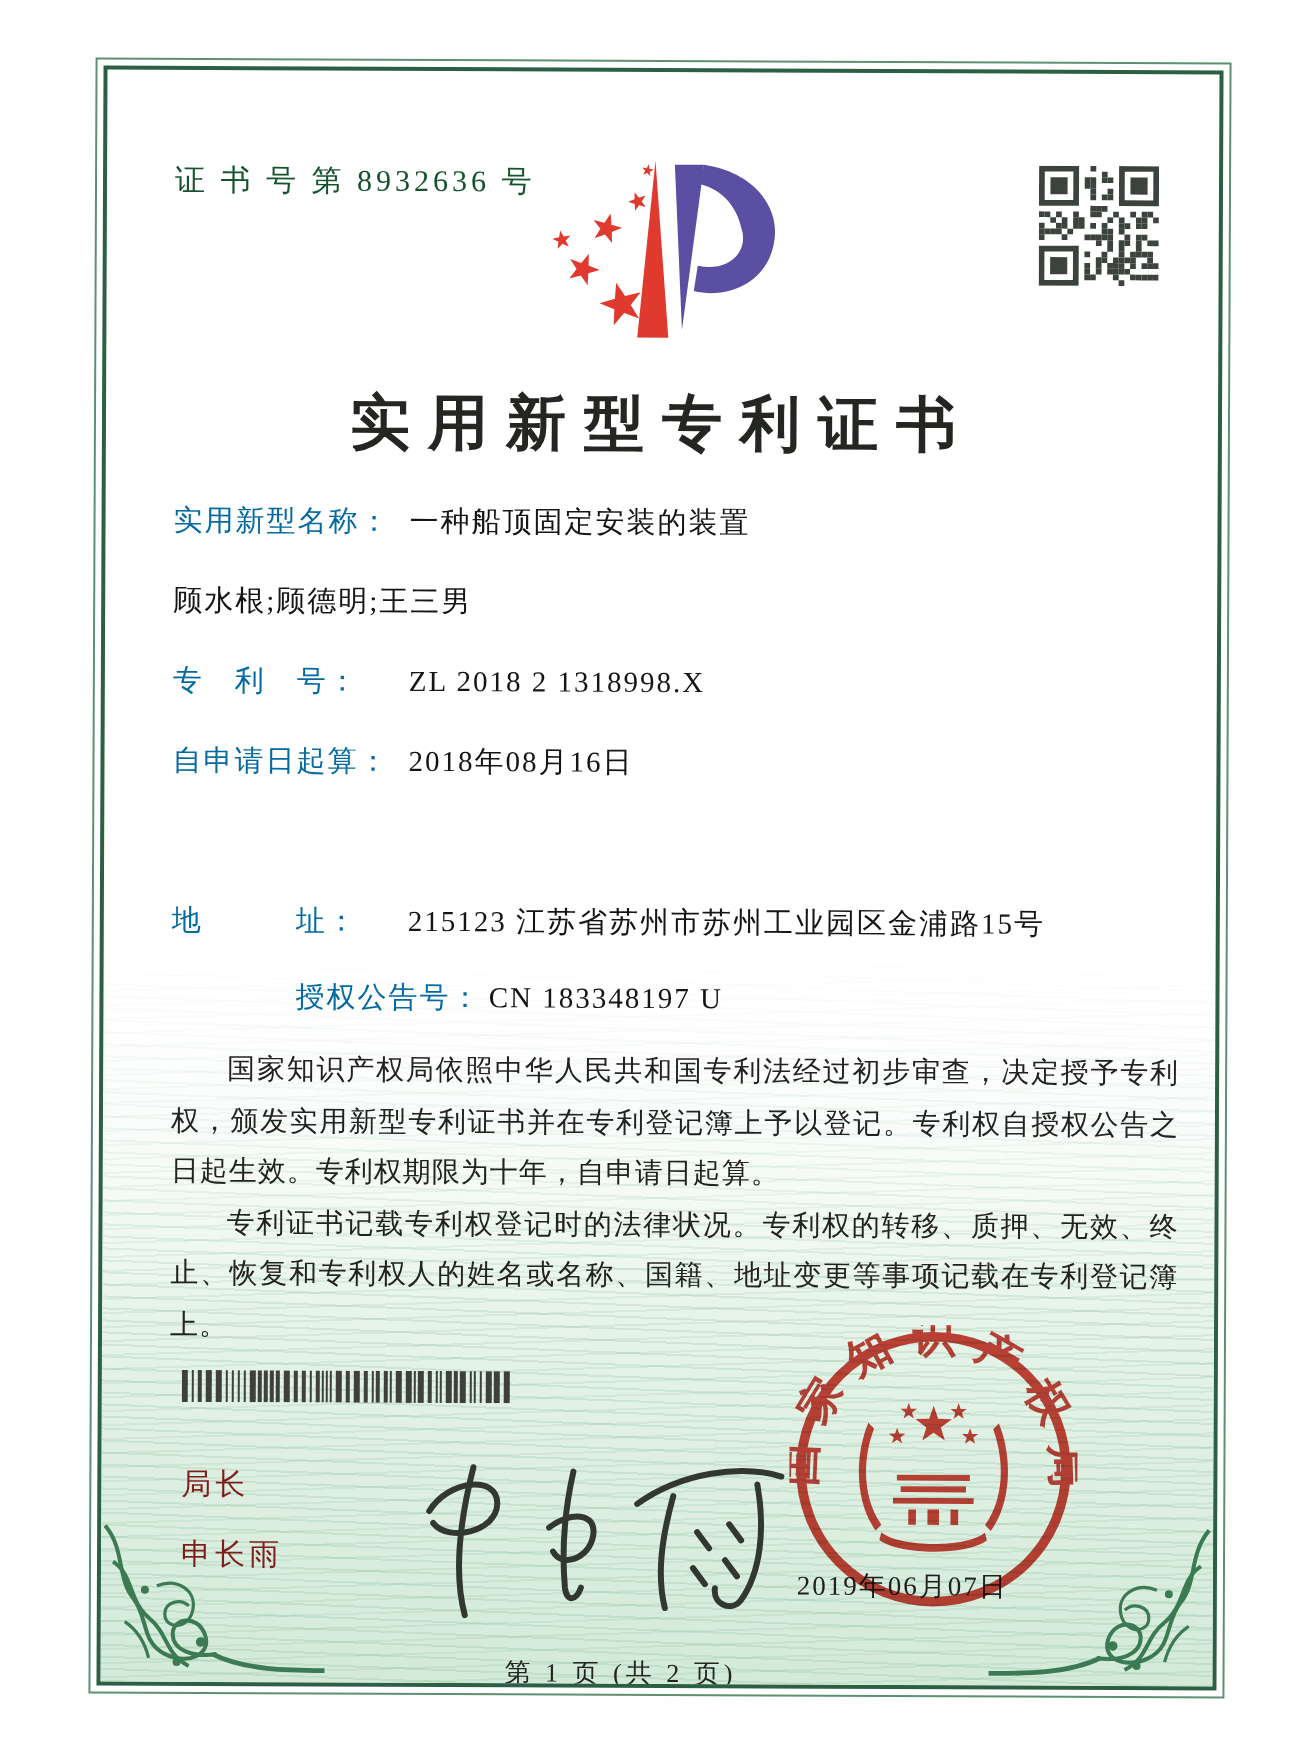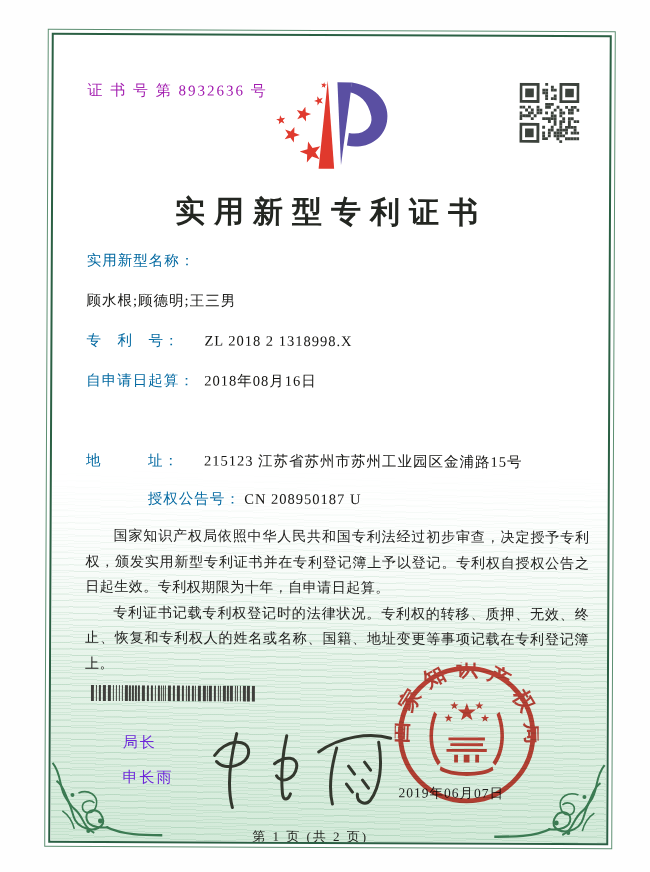--- a/index.html
+++ b/index.html
@@ -30,21 +30,21 @@
       repeating-linear-gradient(2deg, rgba(120,178,140,.20) 0 1px, transparent 1px 6px),
       repeating-linear-gradient(-2deg, rgba(120,178,140,.15) 0 1px, transparent 1px 7px),
       linear-gradient(180deg, rgba(223,240,226,0) 0%, rgba(214,236,219,.65) 55%, rgba(203,230,210,.85) 100%);
     -webkit-mask-image:linear-gradient(180deg, transparent 0%, #000 50%);
     mask-image:linear-gradient(180deg, transparent 0%, #000 50%);
     pointer-events:none;
   }
   
   .cert-no {
     position:absolute; left:34px; top:46px;
-    font-size:15px; letter-spacing:2px; color:#a21caf;
+    font-size:15px; letter-spacing:2px; color:#14532d;
   }
   .logo { position:absolute; left:212px; top:38px; width:136px; height:108px; }
   .qr   { position:absolute; left:466px; top:46px; width:60px; height:60px; }
   .title {
     position:absolute; left:0; right:0; top:156px; text-align:center;
     font-size:30px; font-weight:700; letter-spacing:9px; color:#232621;
   }
   
   .fields { position:absolute; left:34px; top:216px; width:506px; }
   .frow { display:flex; align-items:baseline; height:40px; font-size:14.5px; }
@@ -57,21 +57,21 @@
   .grant-col2 { margin-left:62px; }
   
   .body-text {
     position:absolute; left:34px; top:488px; width:504px;
     font-size:14px; line-height:25.5px; color:#222220;
     text-align:justify;
   }
   .body-text p { text-indent:2em; letter-spacing:0.5px; }
   
   .barcode { position:absolute; left:40px; top:650px; width:168px; height:16px; }
-  .signer { position:absolute; left:40px; top:698px; font-size:15px; color:#6d28d9; letter-spacing:2px;margin-left:32px; }
+  .signer { position:absolute; left:40px; top:698px; font-size:15px; color:#7f1d1d; letter-spacing:2px; }
   .signer div { margin-bottom:16px; }
   .signature-svg { position:absolute; left:140px; top:672px; width:220px; height:118px; }
   .seal { position:absolute; left:344px; top:626px; width:144px; height:144px; mix-blend-mode:multiply; opacity:.92; z-index:3; }
   .seal-date { position:absolute; left:348px; top:748px; font-size:13.5px; color:#1e1e1c; letter-spacing:1px; z-index:2; }
   .footer { position:absolute; left:0; right:0; top:792px; text-align:center; font-size:13px; color:#22241f; letter-spacing:2px; transform:translateX(-18px); }
   
   .ornament { position:absolute; width:118px; height:118px; bottom:0; z-index:1; pointer-events:none; }
   .ornament.bl { left:-2px; }
   .ornament.br { right:-2px; transform:scaleX(-1); }
 </style>
@@ -223,20 +223,21 @@
         <rect x="0" y="42" width="21" height="21" fill="#3c423c"></rect>
         <rect x="3" y="45" width="15" height="15" fill="#ffffff"></rect>
         <rect x="6" y="48" width="9" height="9" fill="#3c423c"></rect>
       </svg>
 
     <div class="title">实用新型专利证书</div>
 
     <div class="fields">
       <div class="frow">
         <span class="flabel">实用新型名称：</span>
+        <span class="fvalue">一种船顶固定安装的装置</span>
       </div>
       <div class="frow">
         <span class="fvalue">顾水根;顾德明;王三男</span>
       </div>
       <div class="frow">
         <span class="flabel">专　利　号：</span>
         <span class="fvalue">ZL 2018 2 1318998.X</span>
       </div>
       <div class="frow">
         <span class="flabel">自申请日起算：</span>
@@ -246,21 +247,21 @@
       </div>
       <div class="frow">
         <span class="flabel">地　　　址：</span>
         <span class="fvalue">215123 江苏省苏州市苏州工业园区金浦路15号</span>
       </div>
     </div>
 
     <div class="grant-row">
       <div class="grant-col2">
         <span class="flabel" style="min-width:0">授权公告号：</span>
-        <span class="fvalue">CN 208950187 U</span>
+        <span class="fvalue">CN 183348197 U</span>
       </div>
     </div>
 
     <div class="body-text">
       <p>国家知识产权局依照中华人民共和国专利法经过初步审查，决定授予专利权，颁发实用新型专利证书并在专利登记簿上予以登记。专利权自授权公告之日起生效。专利权期限为十年，自申请日起算。</p>
       <p>专利证书记载专利权登记时的法律状况。专利权的转移、质押、无效、终止、恢复和专利权人的姓名或名称、国籍、地址变更等事项记载在专利登记簿上。</p>
     </div>
 
     <svg class="barcode" id="barcode-svg" viewBox="0 0 168 16" preserveAspectRatio="none">
         <rect x="0" y="0" width="3" height="16" fill="#3f3f3c"></rect>

